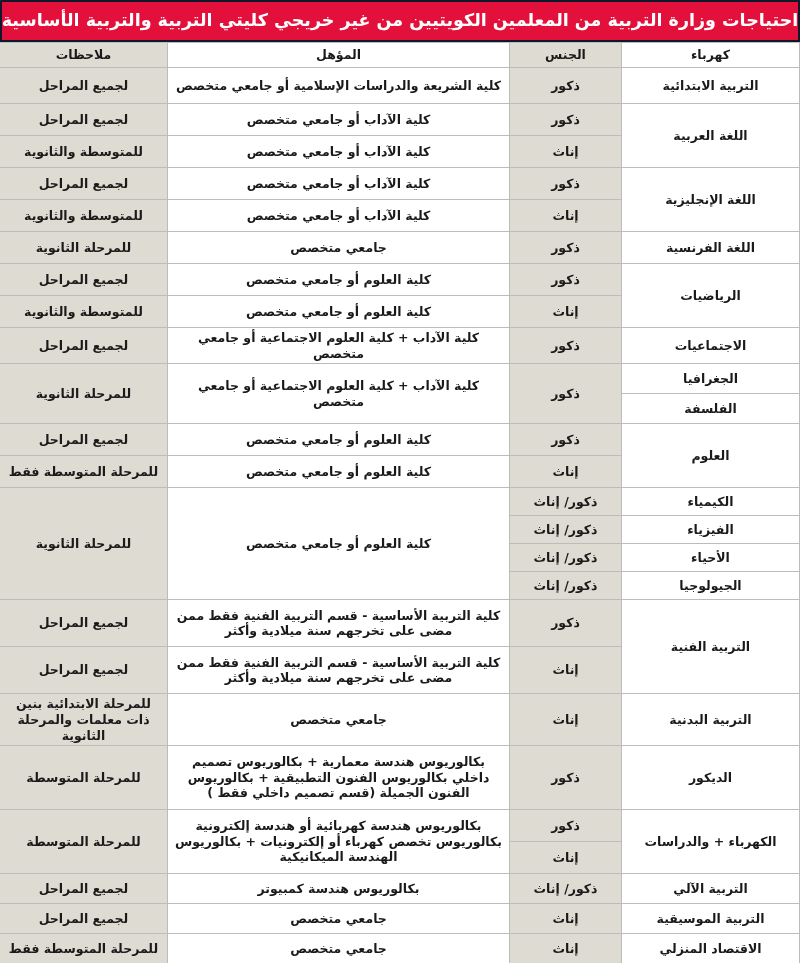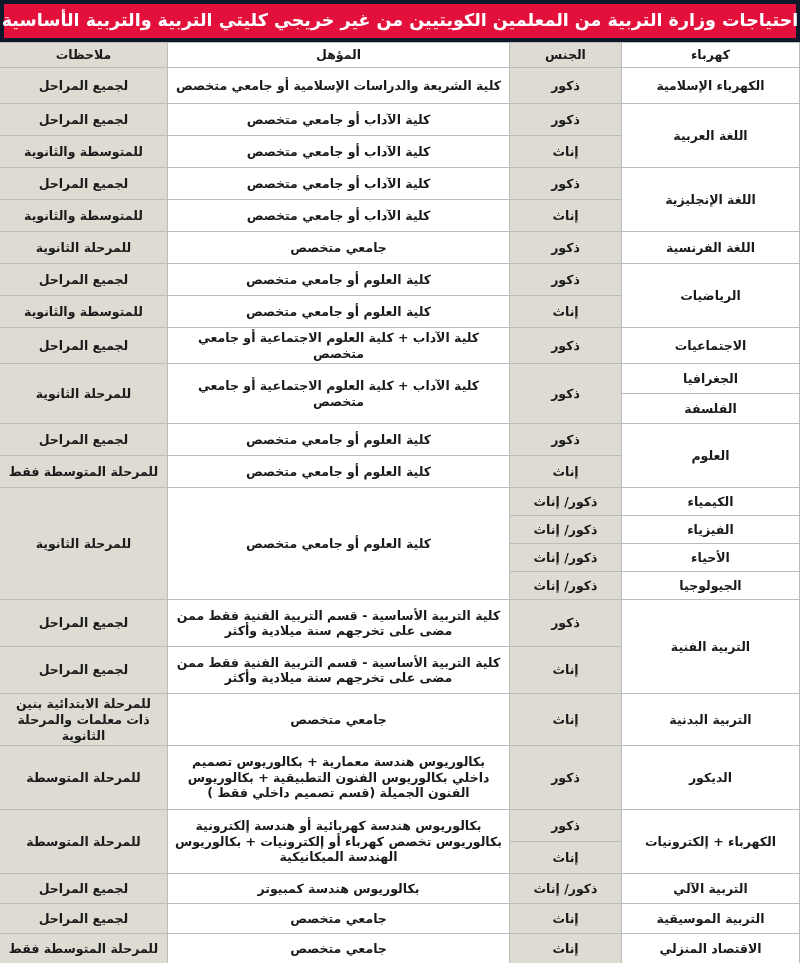--- a/index.html
+++ b/index.html
@@ -17,21 +17,21 @@
     width: 800px;
     height: 963px;
     position: relative;
     box-sizing: border-box;
     background: #ffffff;
   }
   
   #title-banner {
     height: 42px;
     background: #e2103b;
-    border: 4px solid #0f172a;
+    border: 2px solid #0f172a;
     box-sizing: border-box;
     display: flex;
     align-items: center;
     justify-content: center;
     padding: 0 6px;
   }
   #title-banner .title-text {
     color: #ffffff;
     font-size: 17.5px;
     font-weight: bold;
@@ -109,21 +109,21 @@
       <tr>
         <th class="plain">كهرباء</th>
         <th class="shade">الجنس</th>
         <th class="plain">المؤهل</th>
         <th class="shade">ملاحظات</th>
       </tr>
     </thead>
     <tbody>
 
       <tr style="height:36px">
-        <td class="plain subject">الكهرباء الإسلامية</td>
+        <td class="plain subject">التربية الابتدائية</td>
         <td class="shade gender">ذكور</td>
         <td class="plain qual">كلية الشريعة والدراسات الإسلامية أو جامعي متخصص</td>
         <td class="shade notes">لجميع المراحل</td>
       </tr>
 
       <tr style="height:32px">
         <td class="plain subject" rowspan="2">اللغة العربية</td>
         <td class="shade gender">ذكور</td>
         <td class="plain qual">كلية الآداب أو جامعي متخصص</td>
         <td class="shade notes">لجميع المراحل</td>
@@ -233,21 +233,21 @@
       </tr>
 
       <tr style="height:64px">
         <td class="plain subject">الديكور</td>
         <td class="shade gender">ذكور</td>
         <td class="plain qual multiline">بكالوريوس هندسة معمارية + بكالوريوس تصميم داخلي بكالوريوس الفنون التطبيقية + بكالوريوس الفنون الجميلة (قسم تصميم داخلي فقط )</td>
         <td class="shade notes">للمرحلة المتوسطة</td>
       </tr>
 
       <tr style="height:32px">
-        <td class="plain subject" rowspan="2">الكهرباء + إلكترونيات</td>
+        <td class="plain subject" rowspan="2">الكهرباء + والدراسات</td>
         <td class="shade gender">ذكور</td>
         <td class="plain qual multiline" rowspan="2">بكالوريوس هندسة كهربائية أو هندسة إلكترونية بكالوريوس تخصص كهرباء أو إلكترونيات + بكالوريوس الهندسة الميكانيكية</td>
         <td class="shade notes" rowspan="2">للمرحلة المتوسطة</td>
       </tr>
       <tr style="height:32px">
         <td class="shade gender">إناث</td>
       </tr>
 
       <tr style="height:30px">
         <td class="plain subject">التربية الآلي</td>

